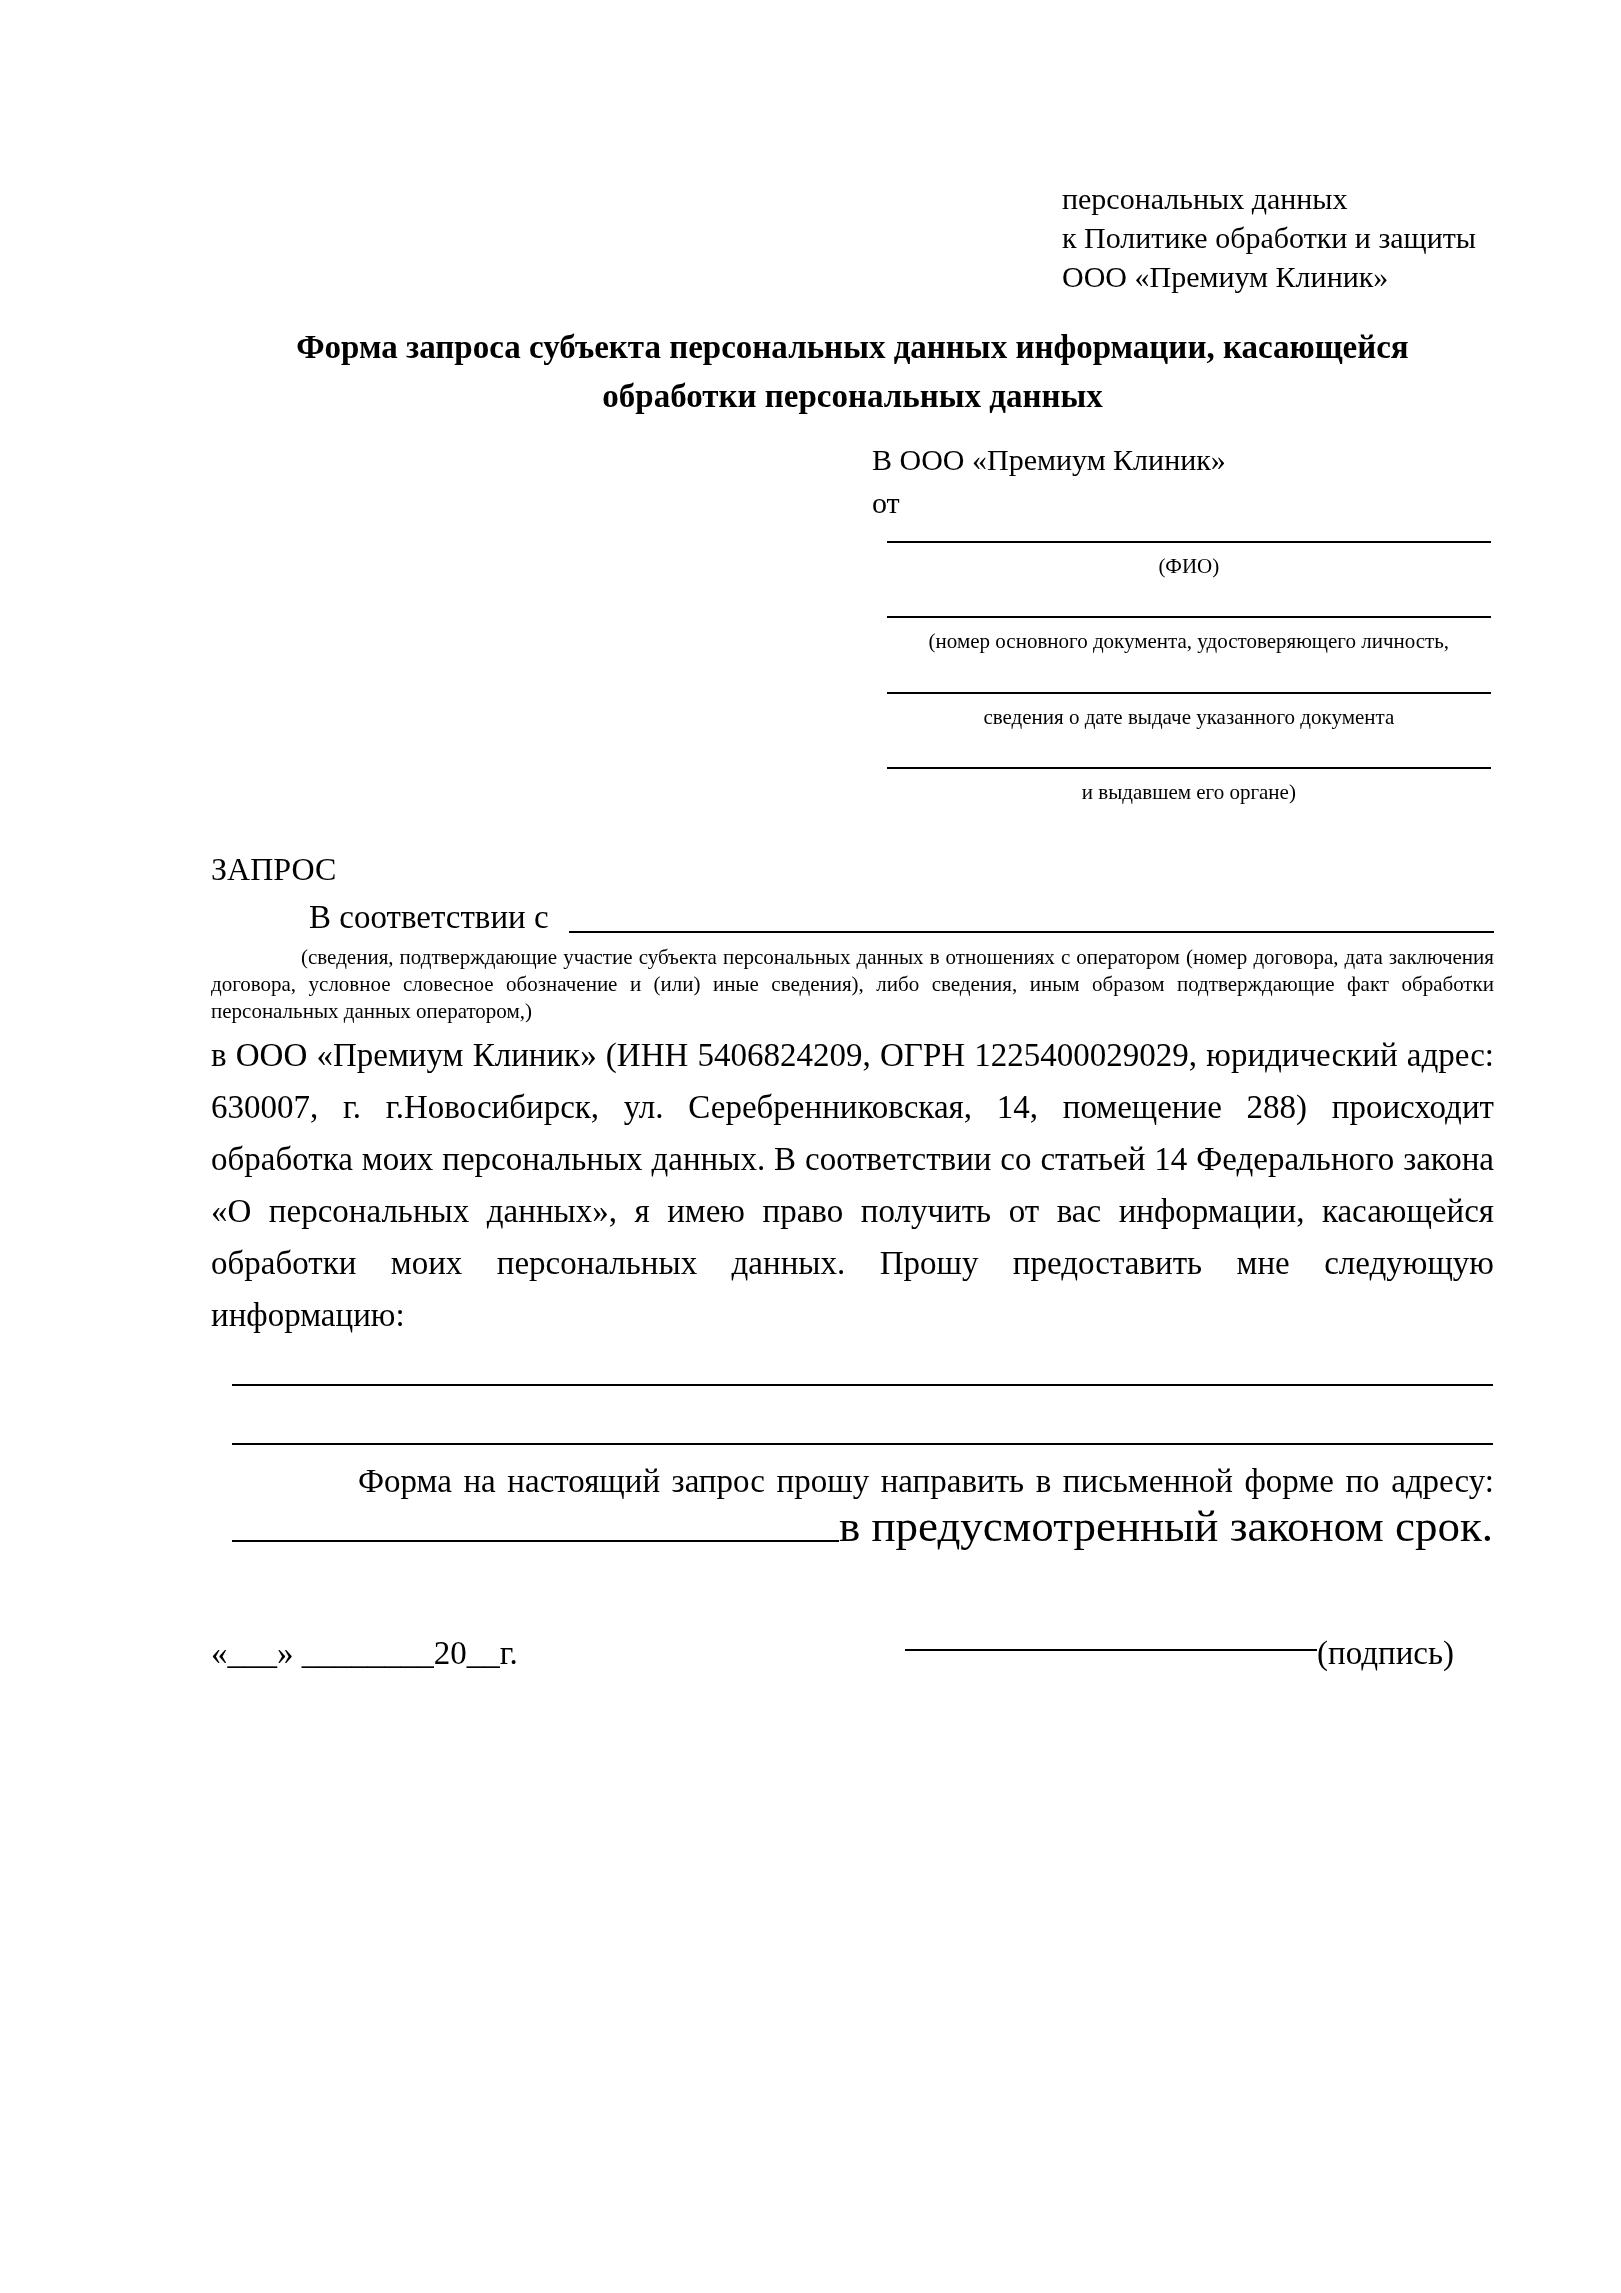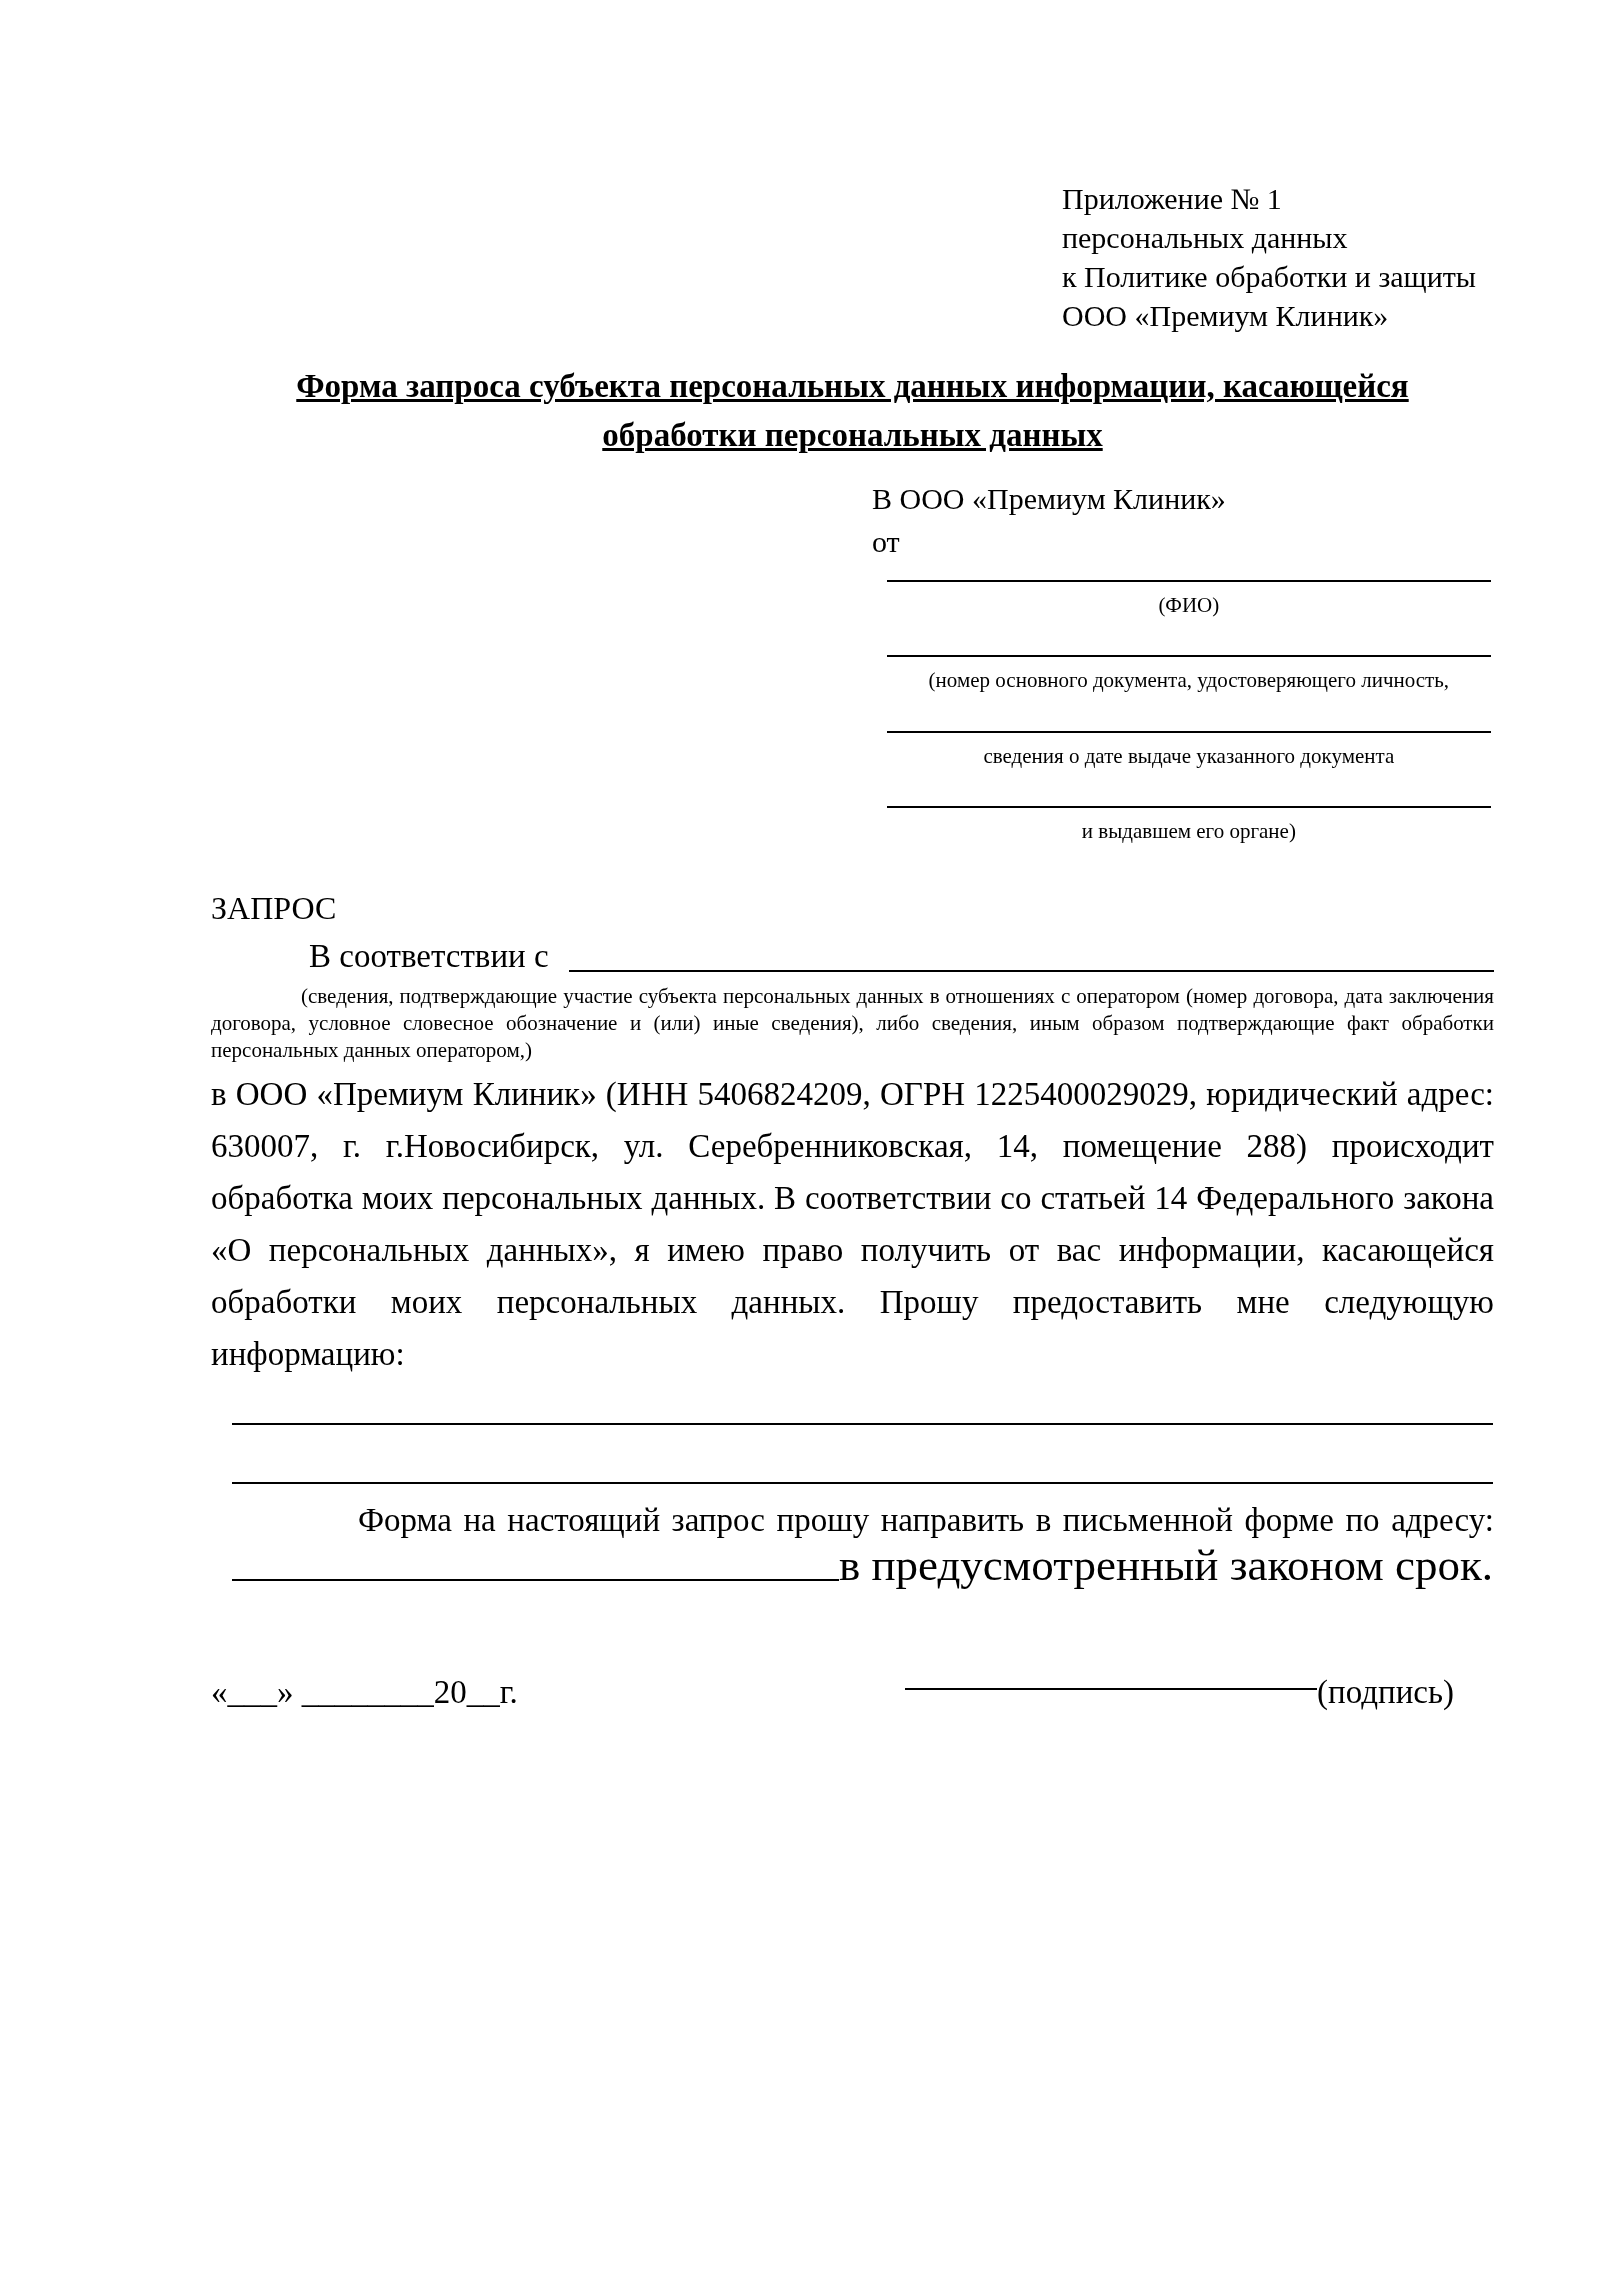--- a/index.html
+++ b/index.html
@@ -14,21 +14,21 @@
     overflow: hidden;
   }
 
   .appendix {
     padding-top: 179px;
     margin-left: 1062px;
     font-size: 30px;
     line-height: 39px;
   }
 
-  .title-wrap { margin: 27.4px 127px 0 211px; text-decoration: underline; }
+  .title-wrap { margin: 27.4px 127px 0 211px; }
   .title {
     max-width: 1157px;
     margin: 0 auto;
     text-align: center;
     font-weight: 700;
     font-size: 33px;
     line-height: 49px;
   }
 
   .addressee {
@@ -141,21 +141,20 @@
   }
 
   p, h1 { margin: 0; }
 </style>
 </head>
 <body>
 
 <div class="page">
 
   <div class="appendix">
-    <div>Приложение № 1</div>
     <div>персональных данных</div>
     <div>к Политике обработки и защиты</div>
     <div>ООО «Премиум Клиник»</div>
   </div>
 
   <div class="title-wrap">
     <h1 class="title">Форма запроса субъекта персональных данных информации, касающейся обработки персональных данных</h1>
   </div>
 
   <div class="addressee">

